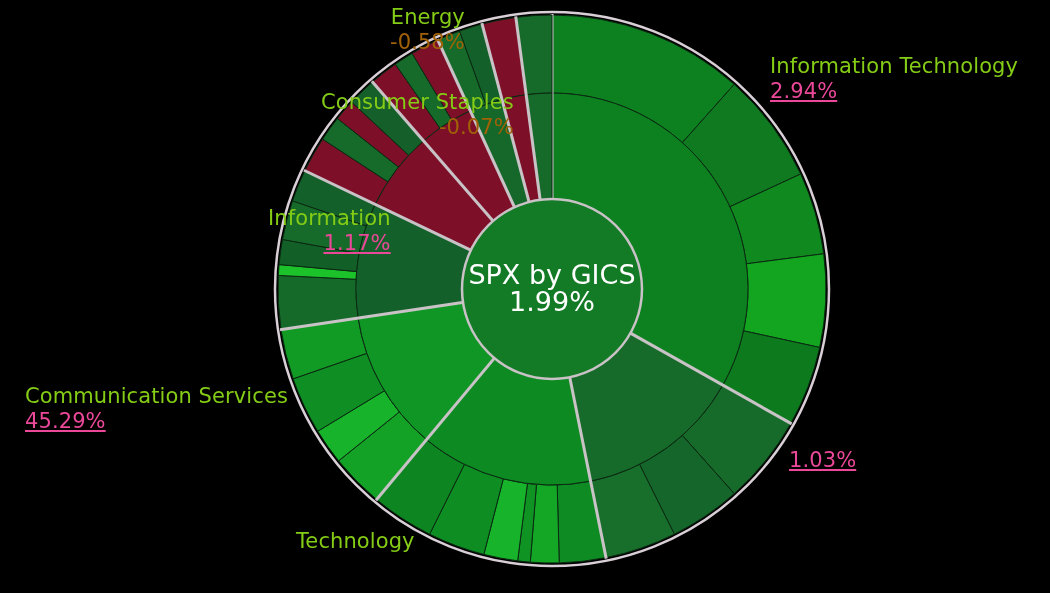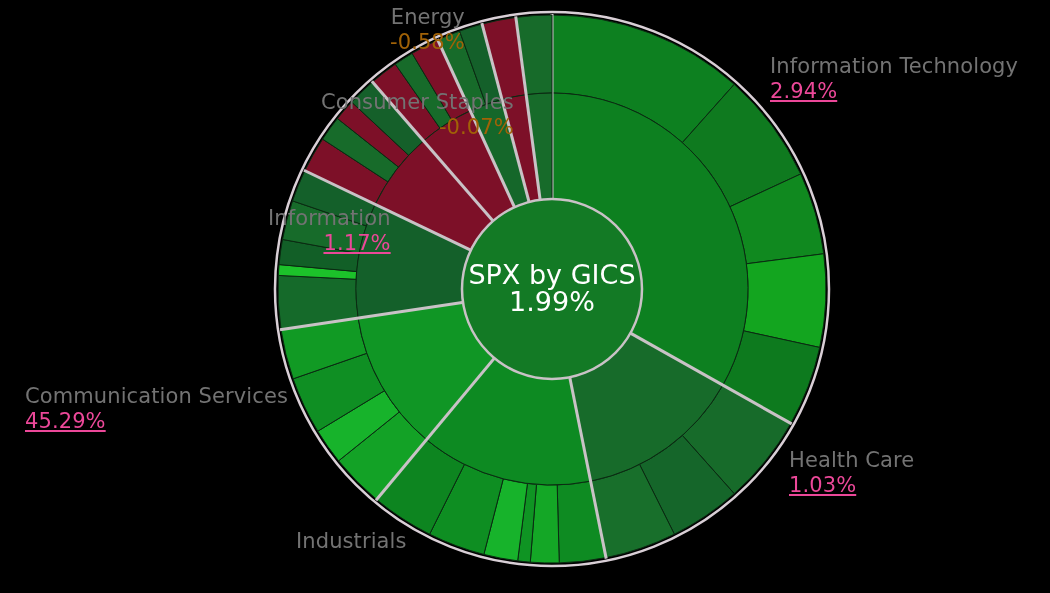--- a/index.html
+++ b/index.html
@@ -5,21 +5,21 @@
   html,body{margin:0;padding:0;background:#000;}
   body{
     width:1050px;height:593px;overflow:hidden;position:relative;
     font-family:"DejaVu Sans","Liberation Sans",sans-serif;
     background:#000;
   }
   #stage{position:absolute;inset:0;width:1050px;height:593px;}
   svg#sunburst{position:absolute;left:0;top:0;width:1050px;height:593px;display:block;}
   .lbl{position:absolute;white-space:nowrap;}
   .lbl .name{
-    display:block;color:#737373;font-size:21px;line-height:25px;font-weight:400;
+    display:block;color:#84cc16;font-size:21px;line-height:25px;font-weight:400;
     letter-spacing:0.1px;
   }
   .lbl .val{
     display:block;font-size:21px;line-height:25px;font-weight:400;letter-spacing:0.1px;
   }
   .lbl.pos .val{color:#ec4899;text-decoration:underline;}
   .lbl.neg .val{color:#a16207;}
   .lbl.ar{text-align:right;}
   .lbl.al{text-align:left;}
   .center-text{
@@ -110,20 +110,19 @@
       </div>
       <div class="lbl pos ar" style="left: 268px; top: 206px;">
         <span class="name">Information</span>
         <span class="val">1.17%</span>
       </div>
       <div class="lbl pos al" style="left: 25px; top: 384px;">
         <span class="name">Communication Services</span>
         <span class="val">45.29%</span>
       </div>
       <div class="lbl pos al" style="left: 296px; top: 529px;">
-        <span class="name">Industrials</span>
+        <span class="name">Technology</span>
       </div>
       <div class="lbl pos al" style="left: 789px; top: 448px;">
-        <span class="name">Health Care</span>
         <span class="val">1.03%</span>
       </div>
     </div>
 </div>
 
 </body></html>

